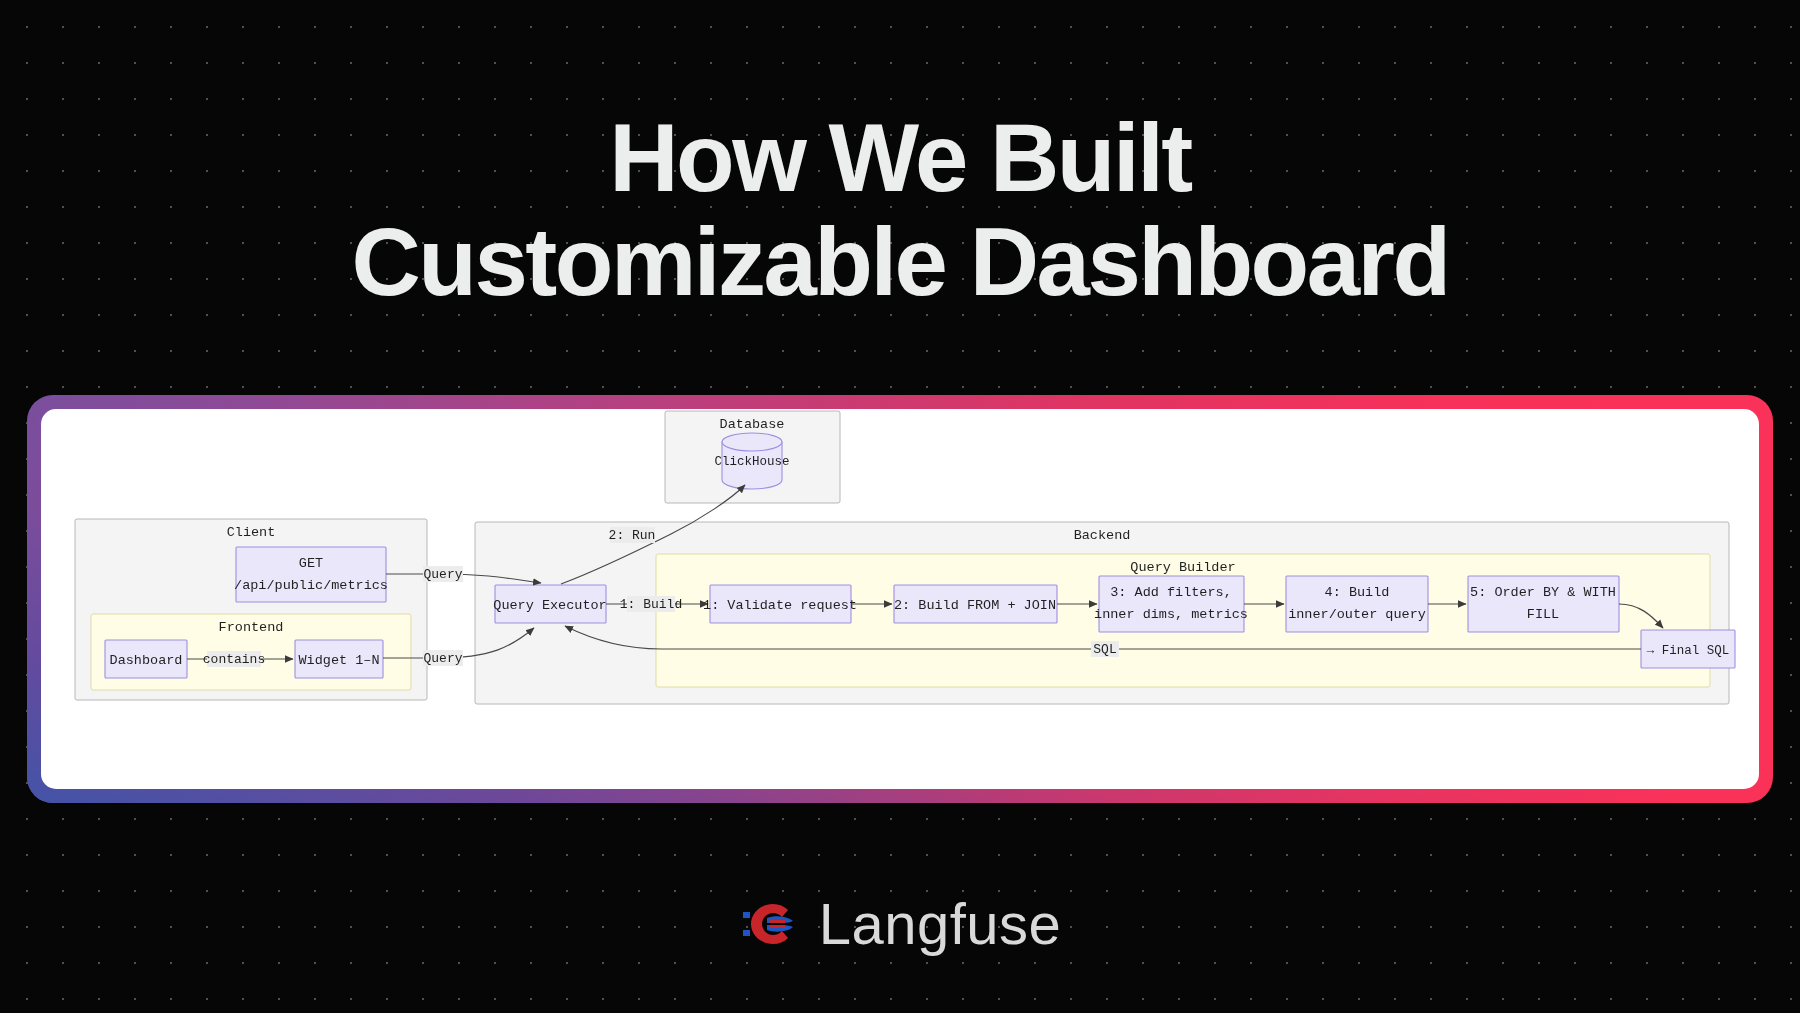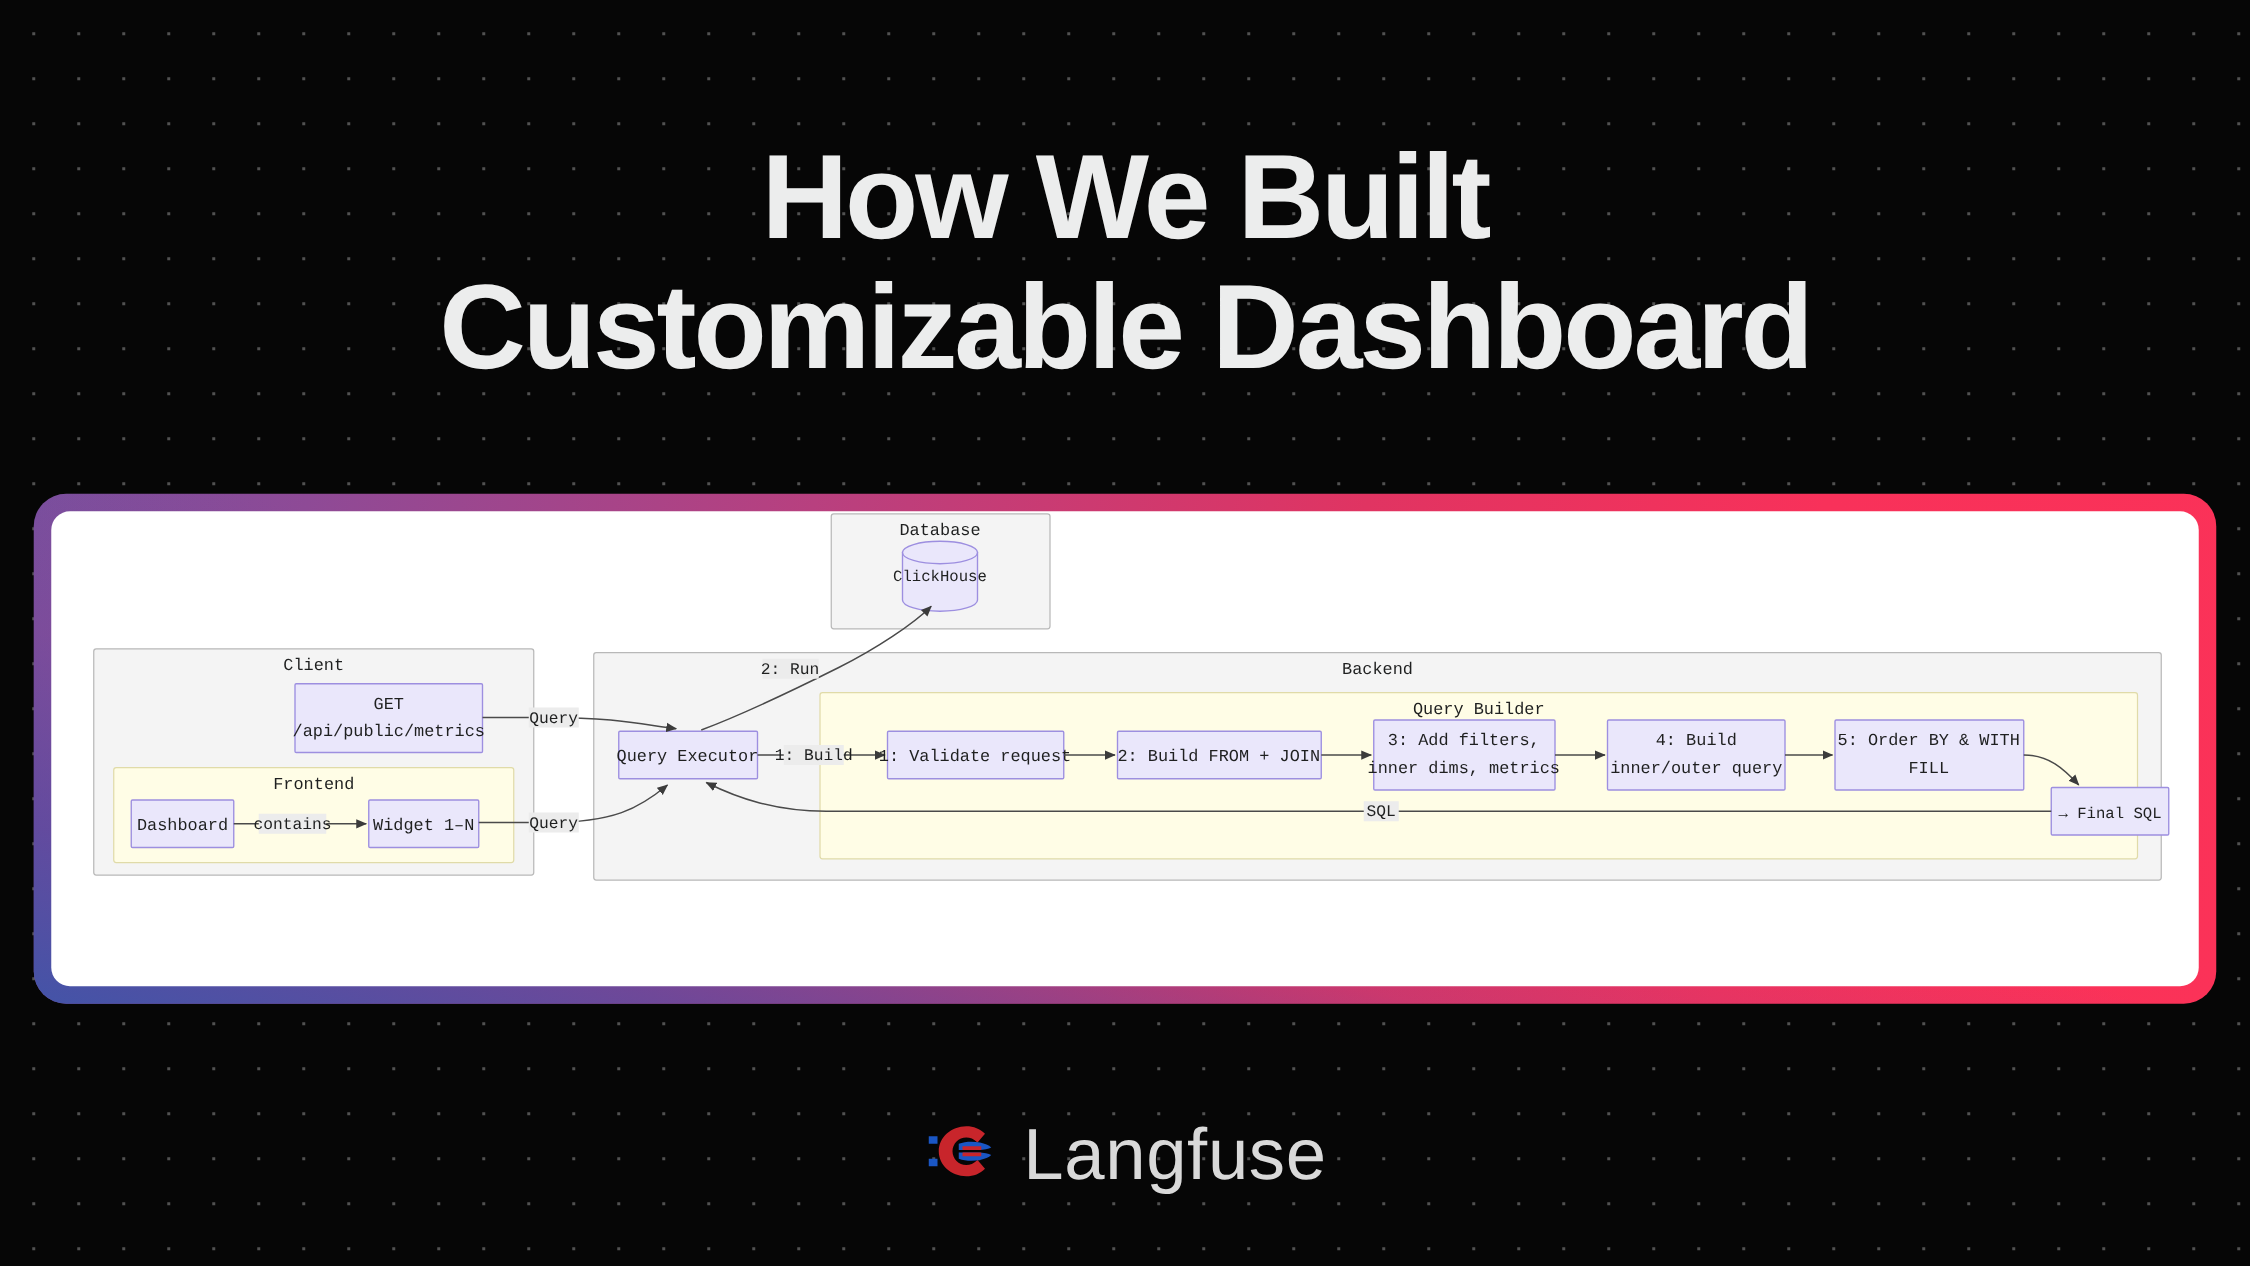--- a/index.html
+++ b/index.html
@@ -105,21 +105,21 @@
   .edge-label-bg { fill: #ececec; }
   .cyl-body { fill: #eae7fb; stroke: #9d8fe0; stroke-width: 1.1; }
 
   
   #footer-logo {
     position: absolute;
     left: 0;
     top: 895px;
     width: 1800px;
     display: flex;
-    align-items: flex-start;
+    align-items: center;
     justify-content: center;
     gap: 22px;
   }
   #footer-logo .logo-mark { width: 58px; height: 52px; display: block; }
   #footer-logo .logo-word {
     color: #d9d9d9;
     font-family: "Liberation Sans", sans-serif;
     font-weight: 400;
     font-size: 58px;
     letter-spacing: 0.5px;

